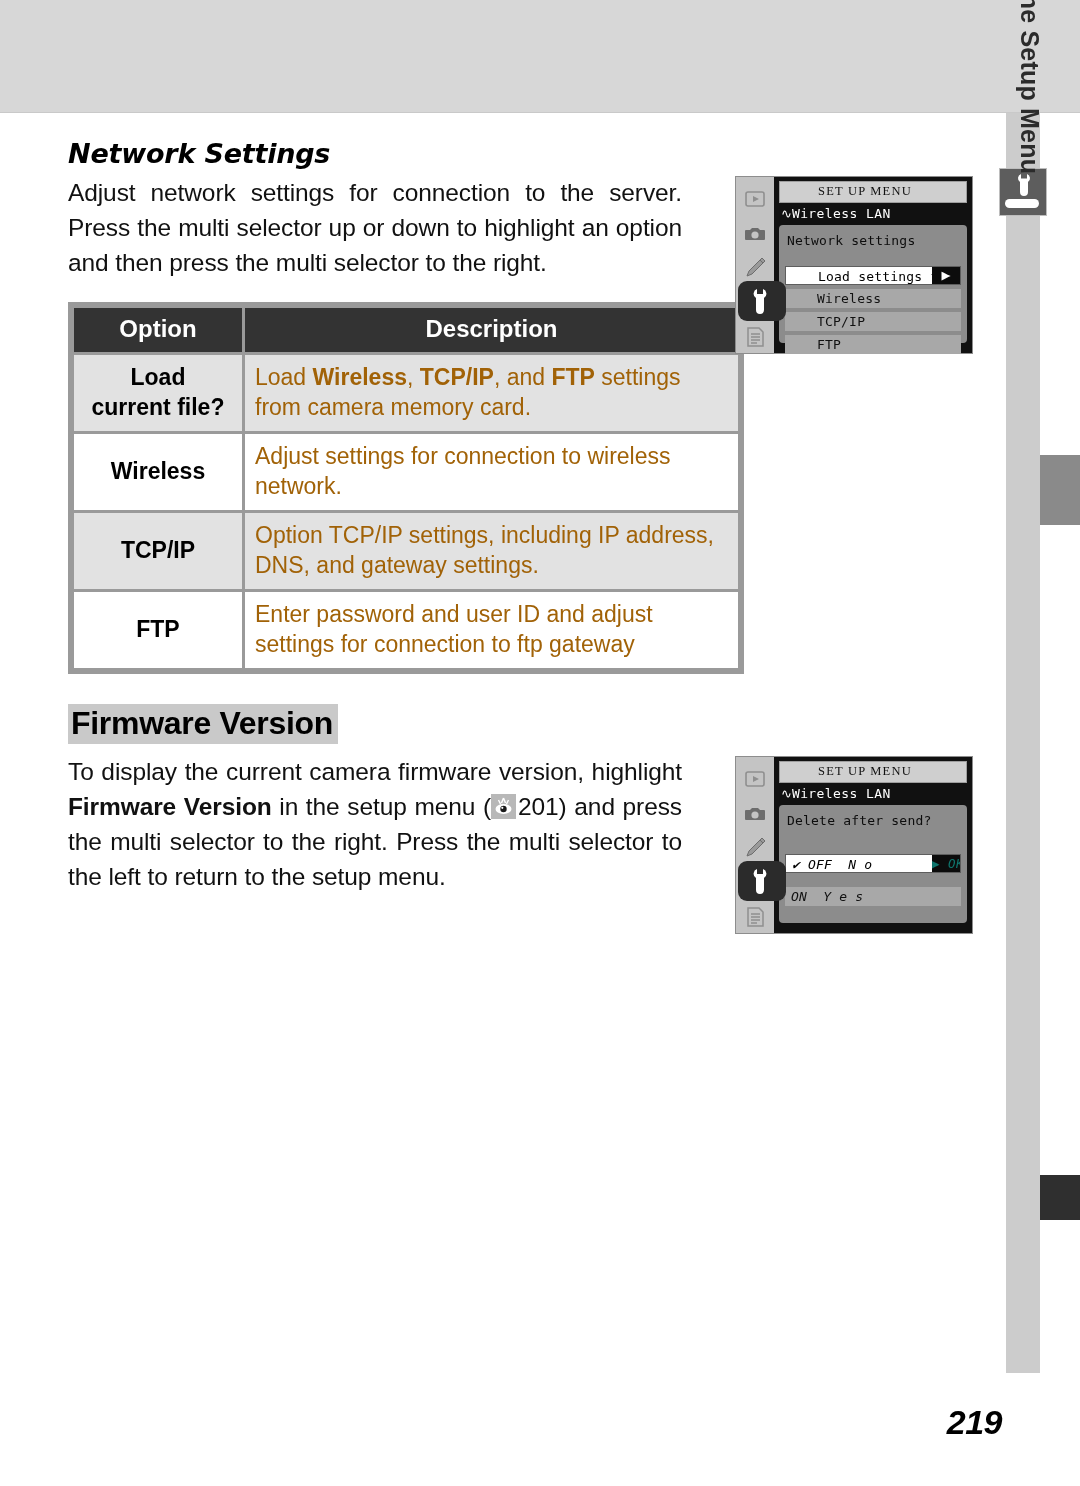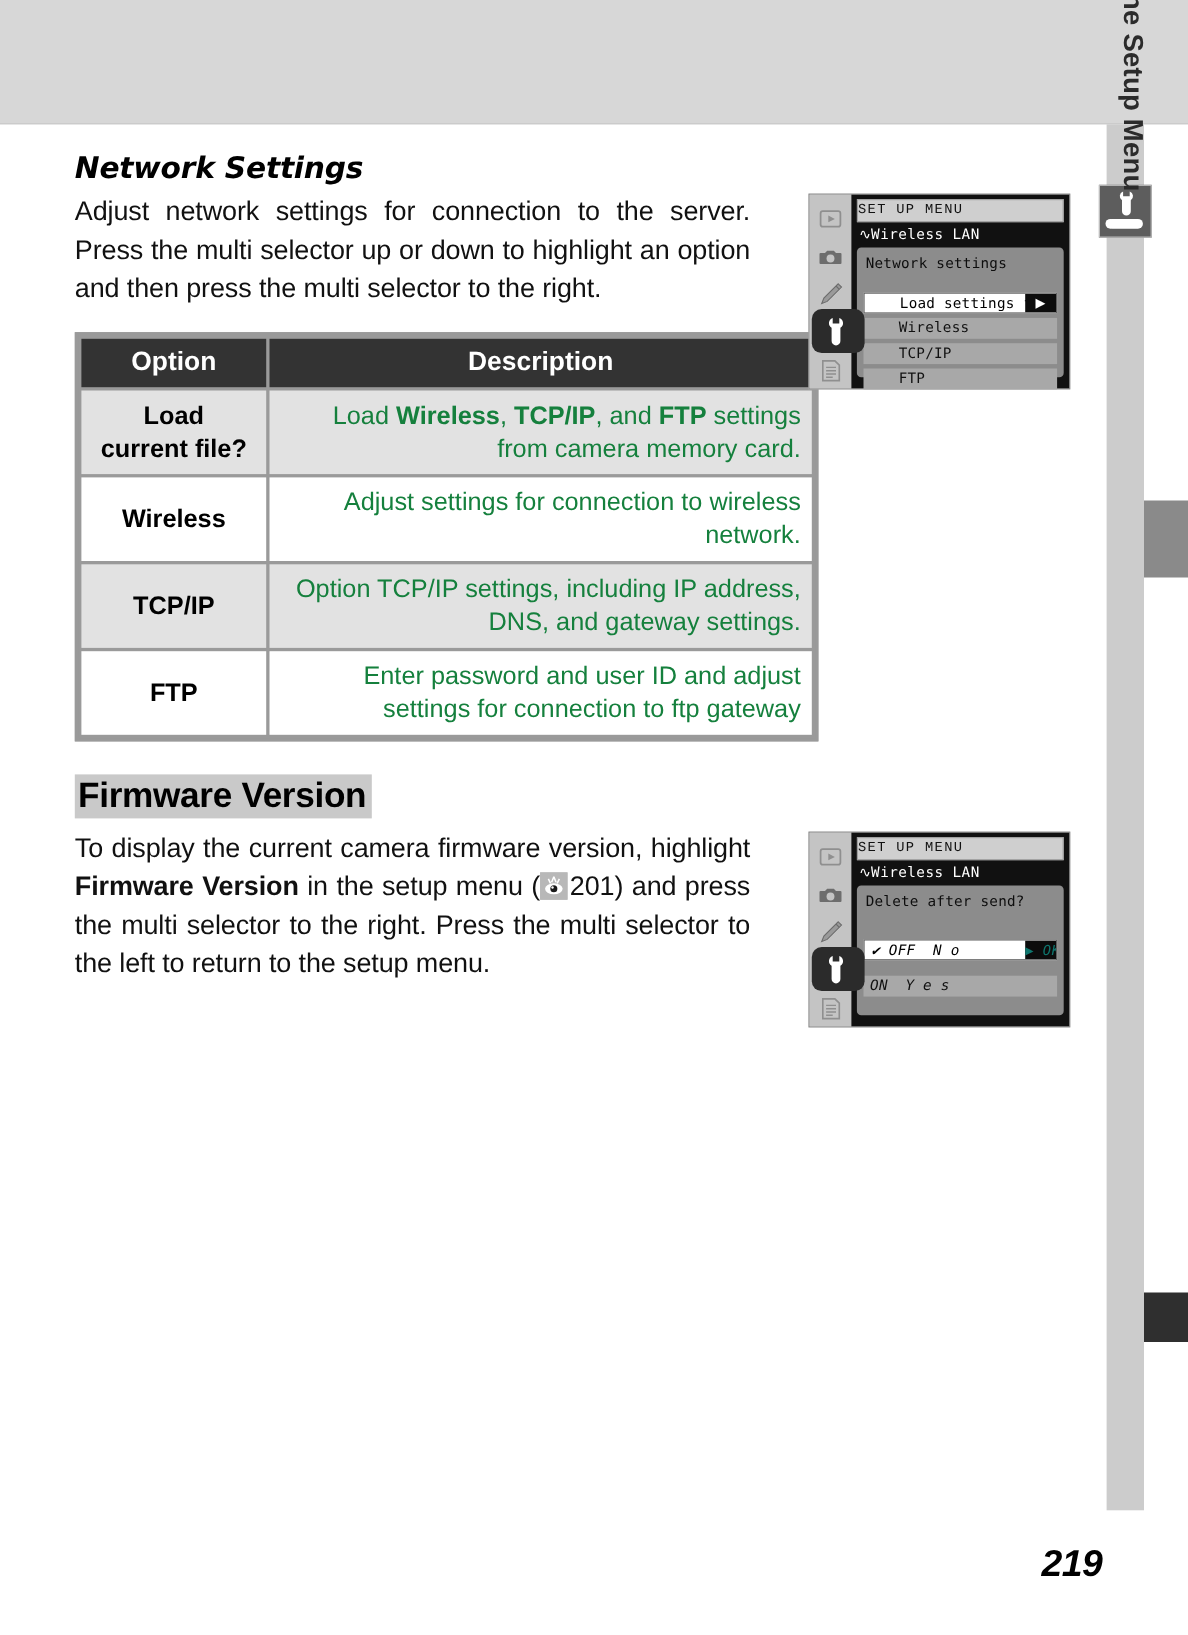--- a/index.html
+++ b/index.html
@@ -92,22 +92,22 @@
   }
   .col-opt { width: 168px; }
   .cell-opt {
     text-align: center;
     font-weight: bold;
     font-size: 24px;
     line-height: 31px;
     color: #000;
   }
   .cell-desc {
-    text-align: right;
-    color: #15803d;
+    text-align: left;
+    color: #a16207;
     line-height: 31px;
     margin-left: 28px;
   }
   .row-shade td { background: #e2e2e2; }
   .row-plain td { background: #ffffff; }
 
   
   .fw-head {
     margin-top: 30px;
     display: inline-block;
@@ -161,24 +161,24 @@
   .lcd-screen {
     position: absolute;
     left: 38px; top: 0;
     right: 0; bottom: 0;
     background: #111111;
     padding: 4px 5px 5px 5px;
   }
   .lcd-titlebar {
     background: #cfcfcf;
     color: #111;
-    font-family: Liberation Mono, monospace;
+    font-family: Liberation Serif, serif;
     font-size: 12.5px;
     letter-spacing: 1.2px;
-    text-align: left;
+    text-align: center;
     padding: 2px 16px 3px 0;
     border: 1px solid #9e9e9e;
   }
   .lcd-lan {
     color: #ffffff;
     font-family: "DejaVu Sans Mono", monospace;
     font-size: 13px;
     letter-spacing: 0.4px;
     padding: 3px 0 4px 2px;
     white-space: nowrap;

